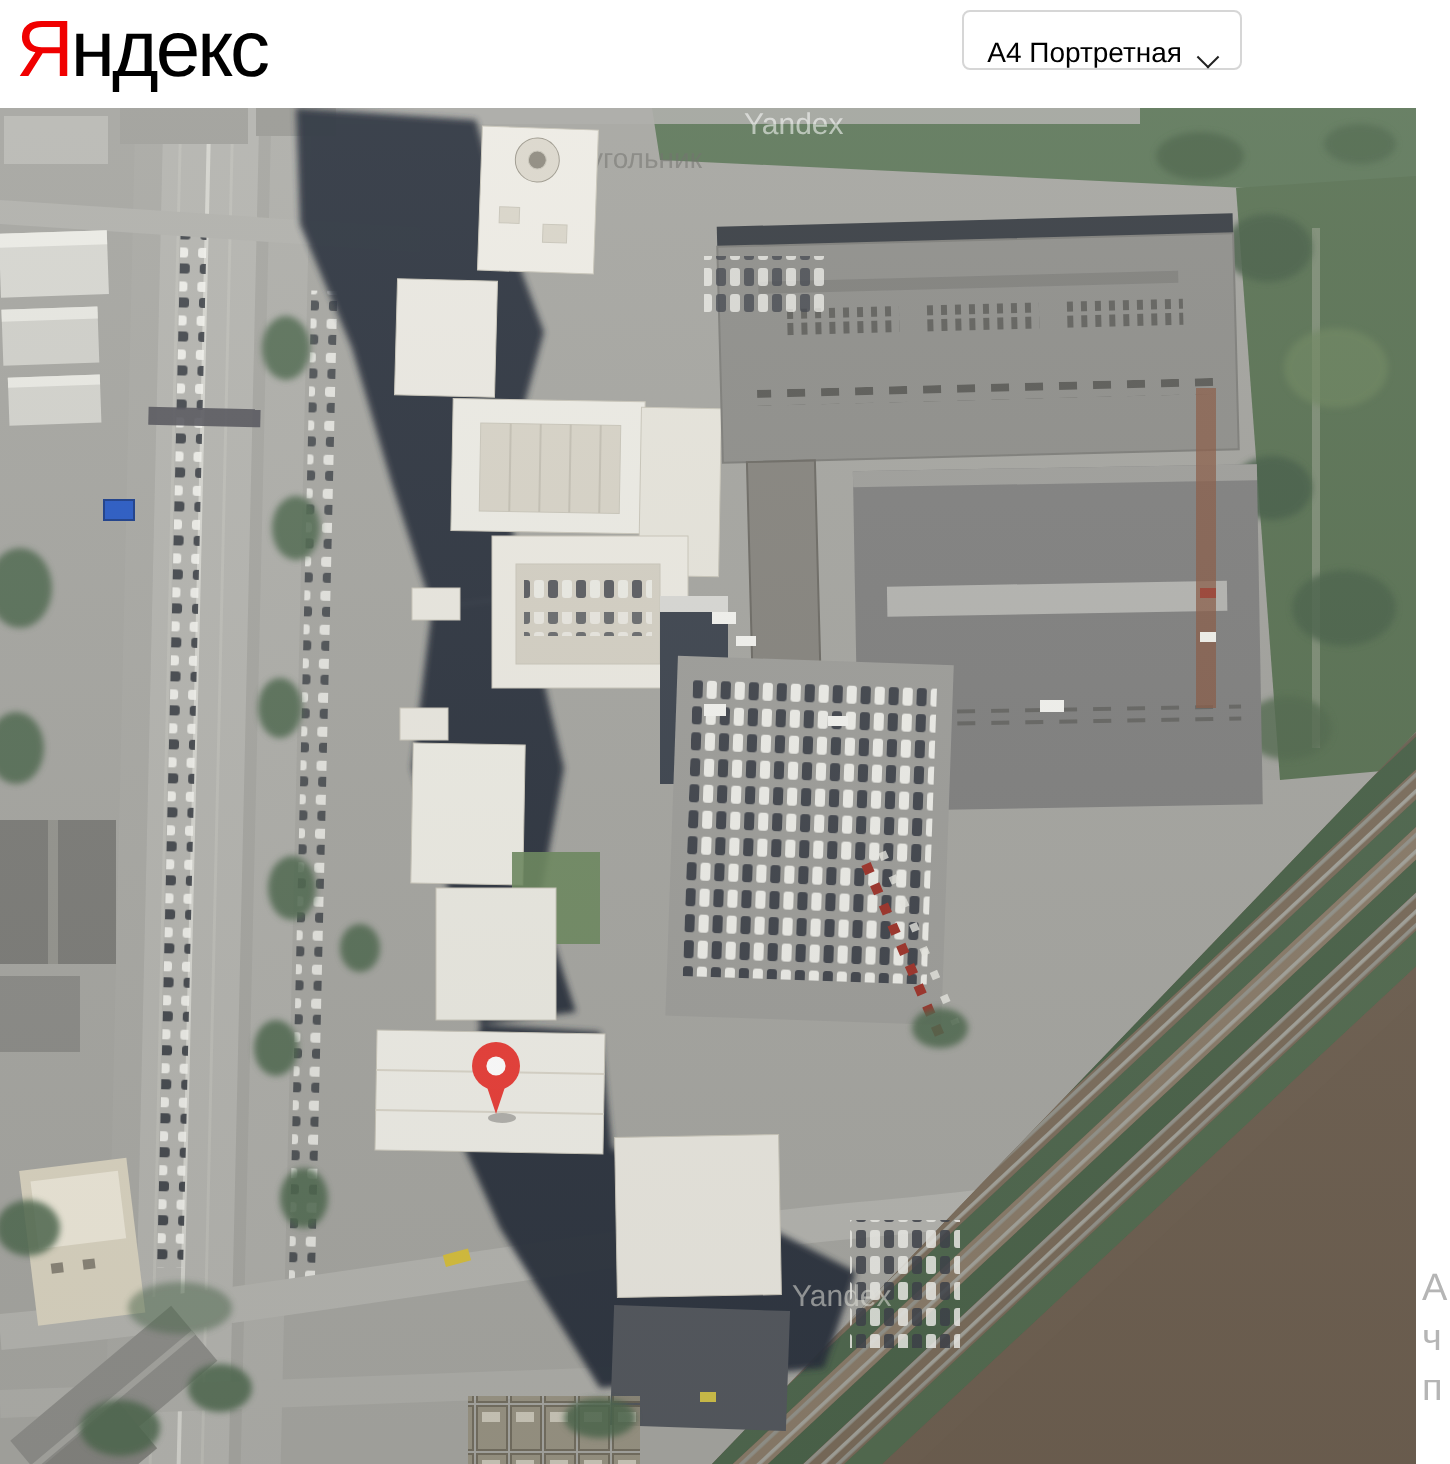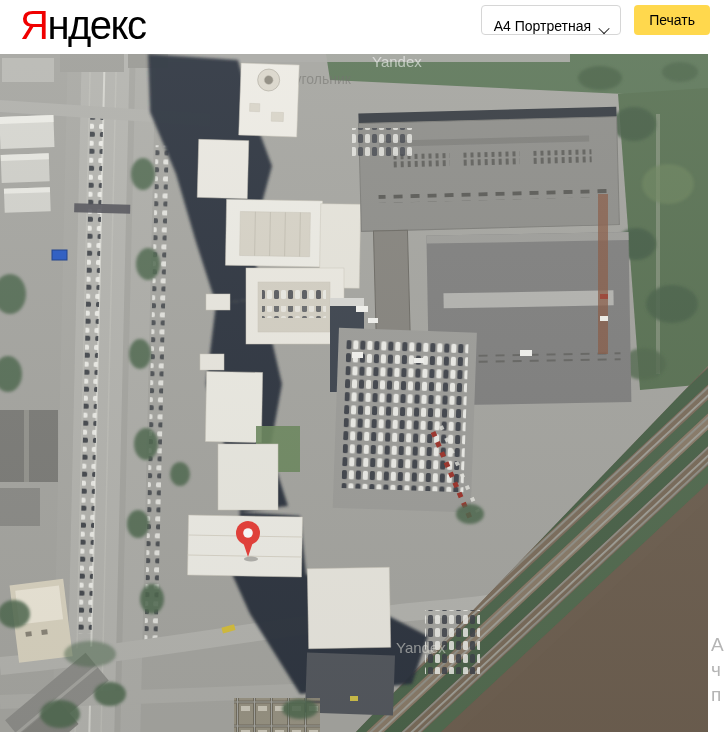--- a/index.html
+++ b/index.html
@@ -1,20 +1,20 @@
 <!DOCTYPE html>
 <html><head>
 <meta charset="utf-8">
 <style>
   html,body{margin:0;padding:0;background:#fff;}
   .page{position:relative;width:725px;height:732px;background:#fff;overflow:hidden;
         font-family:"Liberation Sans",sans-serif;}
   
   .logo{position:absolute;left:8px;top:2px;font-size:40px;line-height:46px;
-        letter-spacing:-1.5px;color:#000;cursor:pointer;margin-left:12px;}
+        letter-spacing:-1.5px;color:#000;cursor:pointer;}
   .logo .accent{color:#f00000;}
   .format-select{position:absolute;top:5px;right:104px;height:30px;box-sizing:border-box;
         display:flex;align-items:flex-end;padding:0 12px;background:#fff;
         border:1px solid #d6d6d6;border-radius:4px;font-size:14px;color:#000;cursor:pointer;}
   .chev{width:7px;height:7px;border-right:1.6px solid #222;border-bottom:1.6px solid #222;
         transform:rotate(45deg) translate(-1px,-1px);margin-left:9px;display:inline-block;}
   .print-btn{position:absolute;top:5px;right:15px;height:30px;box-sizing:border-box;
         display:flex;align-items:center;padding:0 15px;background:#ffd84d;border:none;
         border-radius:4px;font-size:14px;color:#000;cursor:pointer;}
   
@@ -30,21 +30,20 @@
 
 <div class="page">
 
   <div class="logo"><span class="accent">Я</span><span>ндекс</span></div>
 
   <div class="format-select">
     <span>А4 Портретная</span>
     <span class="chev"></span>
   </div>
 
-  <button class="print-btn">Печать</button>
 
   <div class="map-wrap">
   <svg width="708" height="678" viewBox="0 0 708 678">
     <defs>
       <filter id="b1" x="-40%" y="-40%" width="180%" height="180%">
             <feGaussianBlur stdDeviation="1.6"></feGaussianBlur>
           </filter>
       <filter id="b2" x="-60%" y="-60%" width="220%" height="220%">
             <feGaussianBlur stdDeviation="5"></feGaussianBlur>
           </filter>

